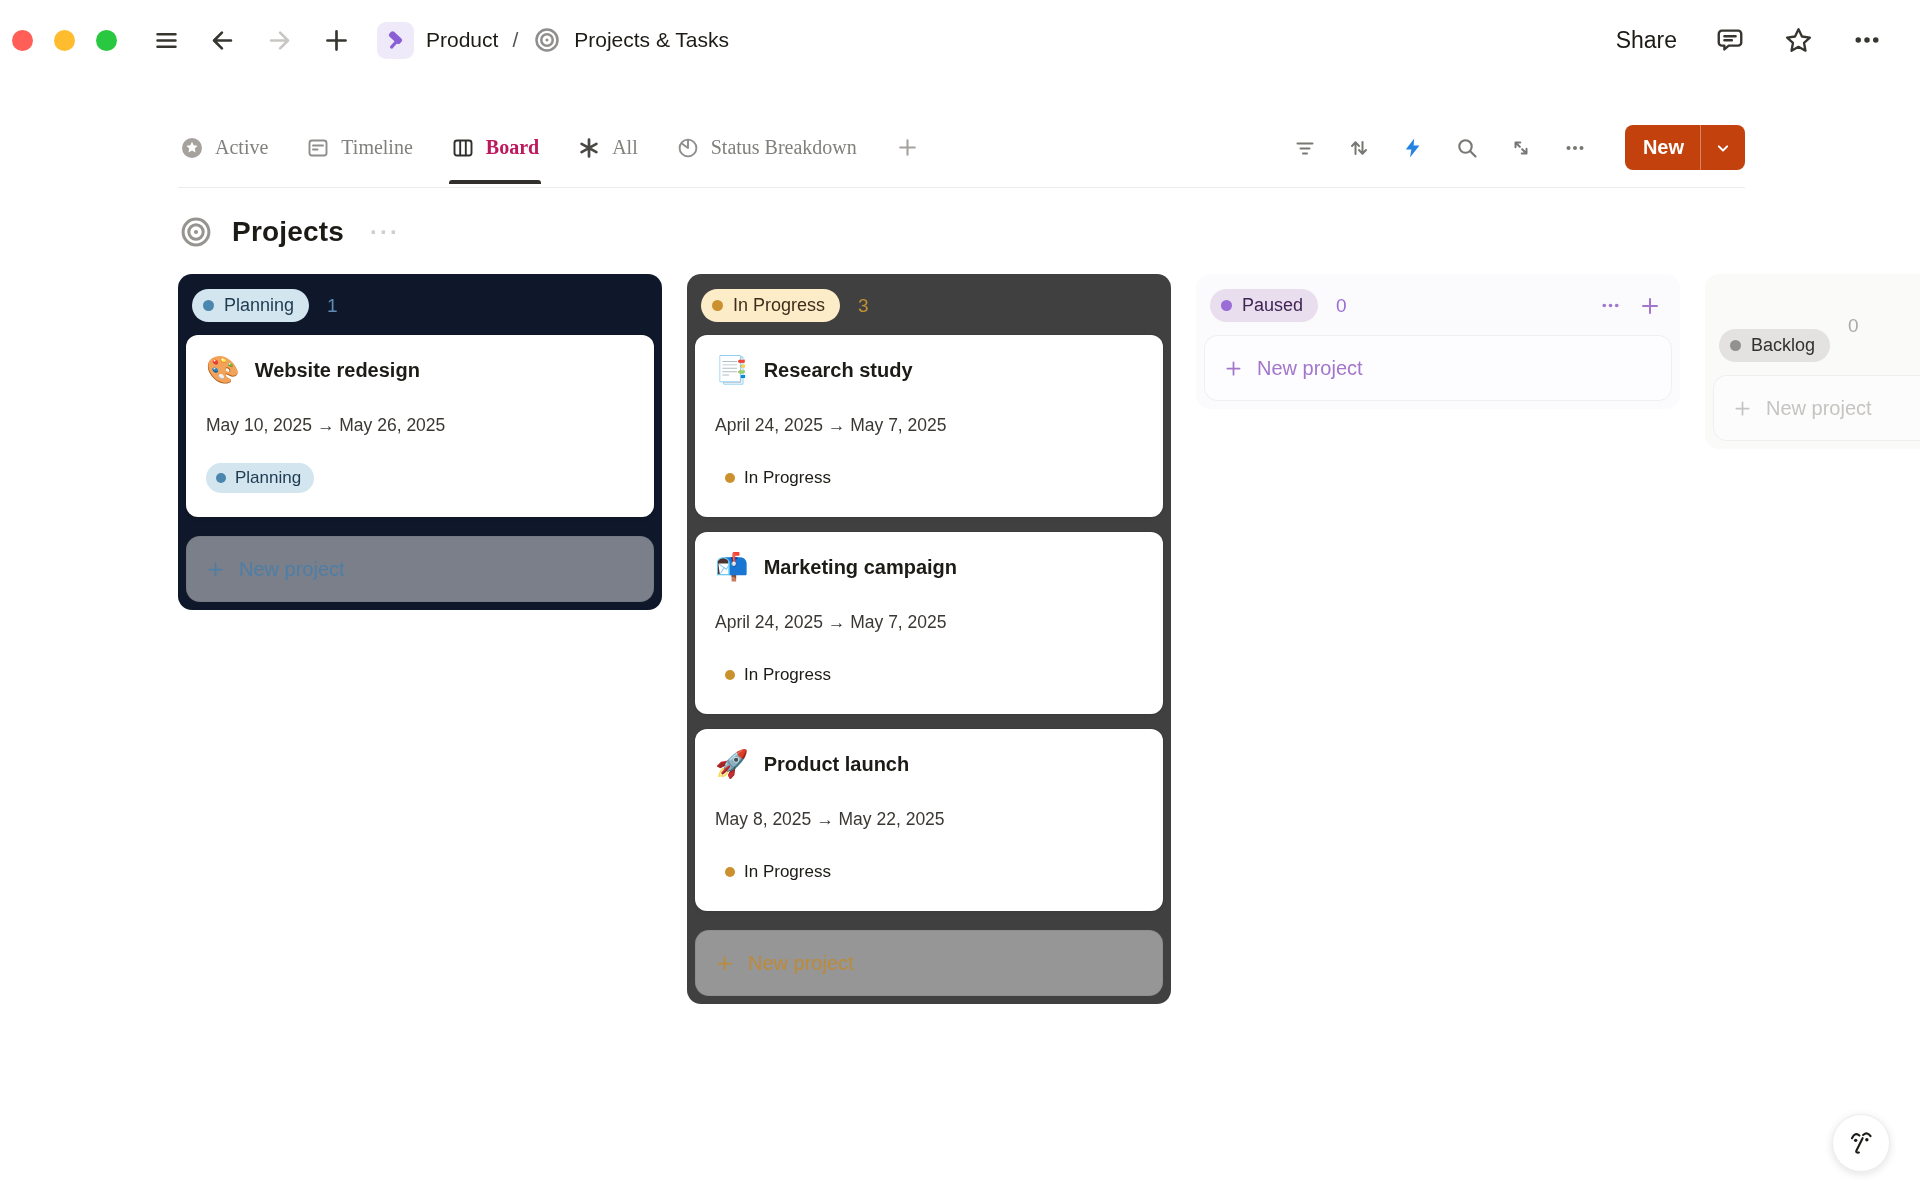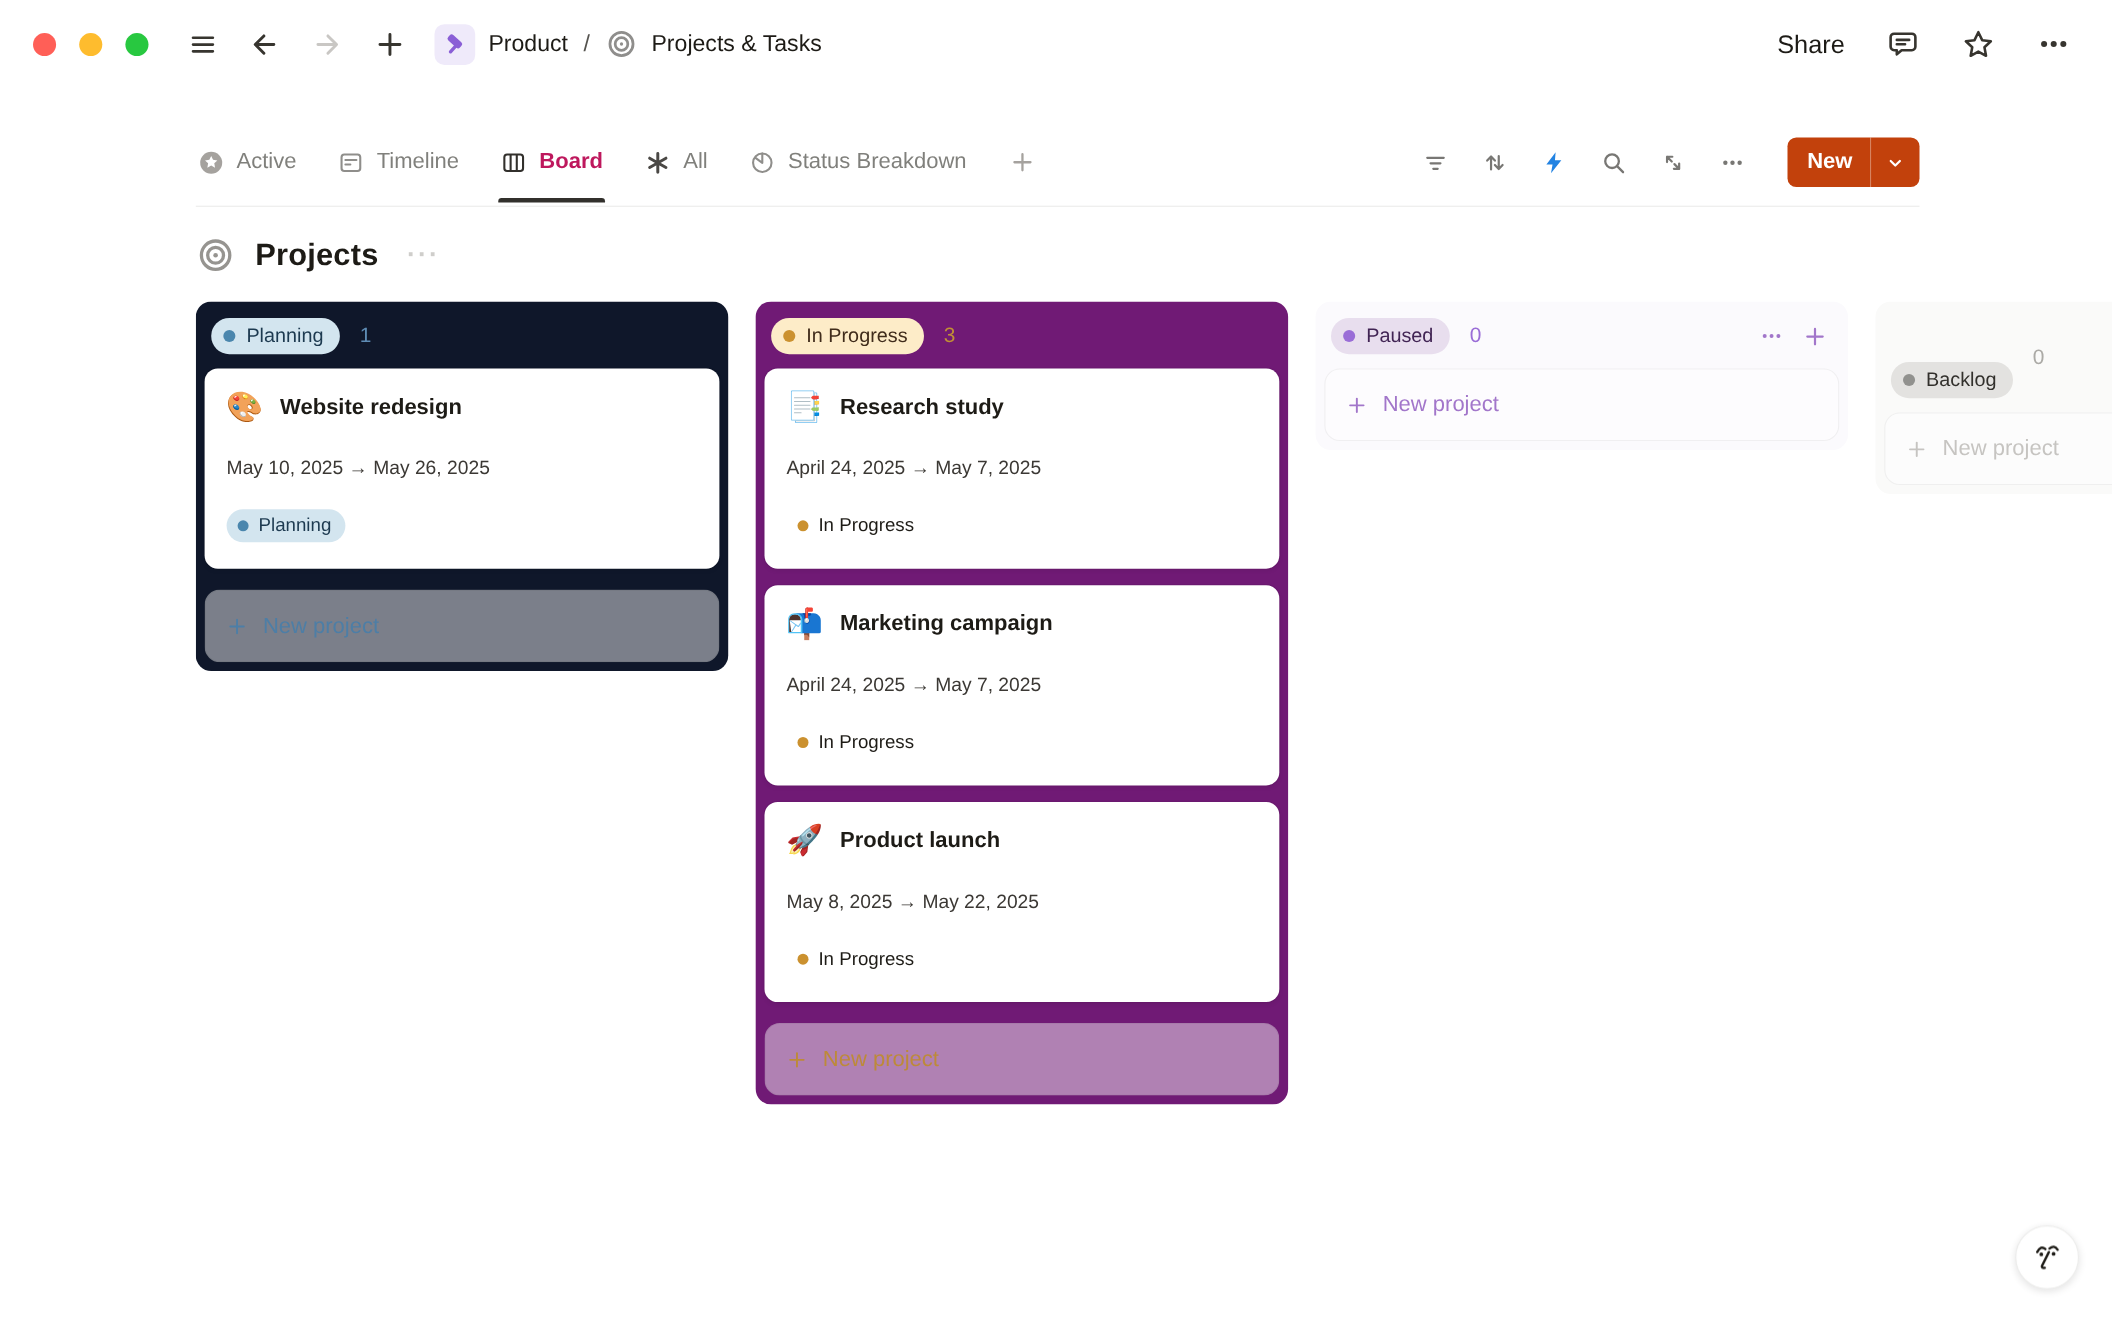--- a/index.html
+++ b/index.html
@@ -1,59 +1,59 @@
 <!DOCTYPE html>
 <html><head>
 <meta charset="utf-8">
 <style>
   * { margin:0; padding:0; box-sizing:border-box; }
   html,body { width:1920px; height:1200px; overflow:hidden; background:#ffffff;
               font-family:"Liberation Sans", sans-serif; color:#1d1b16; }
 
   
-  .titlebar { height:80px; display:flex; align-items:center; padding:0 38px 0 30px; }
+  .titlebar { height:80px; display:flex; align-items:center; padding:0 38px 0 12px; }
   .traffic { display:flex; gap:21px; }
   .light { width:21px; height:21px; border-radius:50%; }
   .light.red { background:#ff5f57; } .light.yellow { background:#febc2e; } .light.green { background:#28c840; }
   .nav-group { display:flex; align-items:center; gap:28px; margin-left:36px; }
   .icon-btn { display:flex; align-items:center; justify-content:center; cursor:pointer; background:none; border:none; color:#37352f; }
   .icon-btn.disabled { color:#c9c7c4; }
   .breadcrumb { display:flex; align-items:center; gap:12px; margin-left:26px; font-size:21px; }
   .page-icon-sq { width:37px; height:37px; border-radius:9px; background:#efeafa; display:flex; align-items:center; justify-content:center; }
   .crumb { cursor:pointer; }
   .crumb-sep { color:#55534f; padding:0 2px; }
   .tb-right { margin-left:auto; display:flex; align-items:center; gap:38px; }
   .share { font-size:23px; cursor:pointer; }
 
   
   .toolbar { height:80px; margin:28px 175px 0 178px; display:flex; align-items:center;
              border-bottom:1px solid #ebebea; }
   .tabs { display:flex; align-items:center; gap:34px; }
-  .tab { position:relative; display:flex; align-items:center; gap:11px; font-size:20px; color:#80807c; cursor:pointer; padding:0 2px; }
+  .tab { position:relative; display:flex; align-items:center; gap:11px; font-size:20px; color:#80807c; cursor:pointer; padding:0 2px;font-family:Liberation Serif, serif; }
   .tab .tab-label { white-space:nowrap; }
   .tab.active { color:#be185d; font-weight:700; }
   .tab.active::after { content:""; position:absolute; left:0; right:0; bottom:-24px; height:4px; background:#32302c; border-radius:3px 3px 0 0; }
   .tab-add { color:#a5a29e; margin-left:2px; }
   .tb-controls { margin-left:auto; display:flex; align-items:center; gap:30px; color:#787774; }
   .new-btn { display:flex; align-items:center; height:45px; background:#c2410c; border:none; border-radius:8px;
              color:#fff; font-size:20px; font-weight:700; cursor:pointer; margin-left:8px; padding:0; }
   .new-btn .new-label { padding:0 16px 0 18px; }
   .new-btn .divider { width:1px; align-self:stretch; background:rgba(255,255,255,0.35); }
   .new-btn .chev { padding:0 12px; display:flex; align-items:center; }
 
   
   .title-row { margin:26px 175px 0 178px; display:flex; align-items:center; gap:18px; }
   .page-title { font-size:28px; font-weight:700; letter-spacing:.2px; cursor:text; }
   .title-more { color:#cfcecb; font-size:24px; font-weight:700; letter-spacing:2px; cursor:pointer; margin-left:8px; }
 
   
   .board { margin:24px 0 0 178px; display:flex; gap:25px; align-items:flex-start; overflow:hidden; }
   .col { flex:0 0 484px; width:484px; border-radius:14px; padding:8px; }
   .col.t-blue   { background:#0f172a; }
-  .col.t-yellow { background:#701a75; }
+  .col.t-yellow { background:#404040; }
   .col.t-purple { background:#fbfafd; }
   .col.t-gray   { background:#fafaf9; }
 
   .col-header { display:flex; align-items:center; gap:18px; padding:7px 10px 13px 6px; }
   .status-pill { display:inline-flex; align-items:center; gap:10px; border-radius:999px;
                  padding:6px 15px 6px 11px; font-size:18px; font-weight:500; cursor:pointer; white-space:nowrap; }
   .dot { width:11px; height:11px; border-radius:50%; flex:0 0 auto; }
   .count { font-size:19px; }
   .col-actions { margin-left:auto; display:flex; align-items:center; gap:16px; }
 

